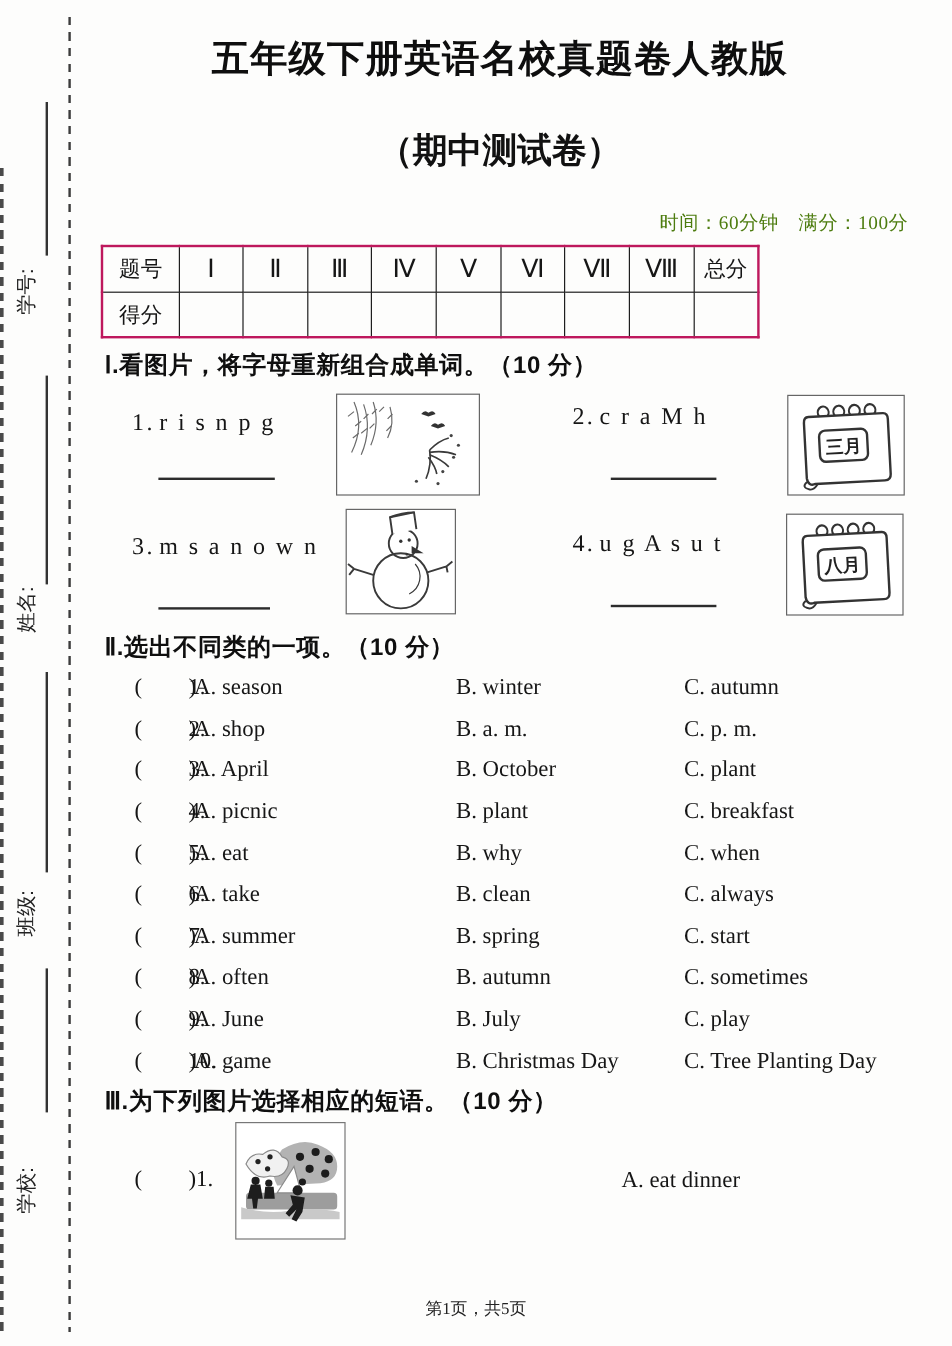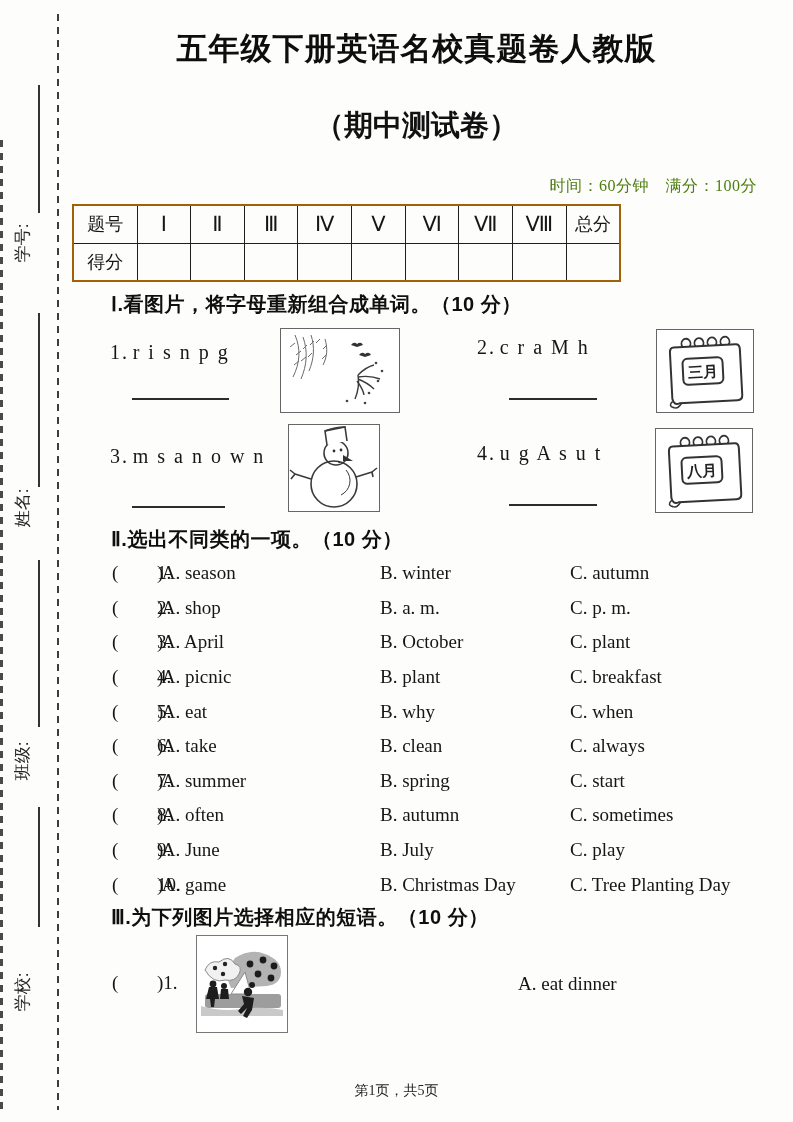--- a/index.html
+++ b/index.html
@@ -44,39 +44,38 @@
     position: absolute; left: 60px; right: 20px; top: 106px;
     text-align: center; font-size: 29px; font-weight: 700; color: #111;
   }
   .meta {
     position: absolute; right: 36px; top: 176px;
     font-size: 16px; color: #4d7c0f; letter-spacing: 0.5px;
   }
 
   
   .score-table {
-    position: absolute; left: 72px; top: 204px;
+    position: absolute; left: 84px; top: 204px;
     border-collapse: collapse; table-layout: fixed;
-    width: 549px; border: 2px solid #a16207;
+    width: 549px; border: 2px solid #be185d;
   }
   .score-table td {
     border: 1px solid #1e1e1e; height: 38px;
     text-align: center; vertical-align: middle;
     font-size: 21px; color: #161616;
   }
   .score-table td.cjk { font-size: 18px; font-family: "Liberation Sans", sans-serif; }
   .score-table td:first-child { width: 64px; }
 
   
   .sec-heading {
     position: absolute; left: 87px;
     font-size: 20px; font-weight: 700; color: #0f0f0f;
     font-family: "Liberation Sans", sans-serif;
     letter-spacing: 0.5px;
-    margin-left: 24px;
   }
 
   
   .s1-text {
     position: absolute; font-size: 20px; color: #161616;
     letter-spacing: 2px; white-space: nowrap;
   }
   .imgbox {
     position: absolute; border: 1.5px solid #666; background: #fff;
   }

